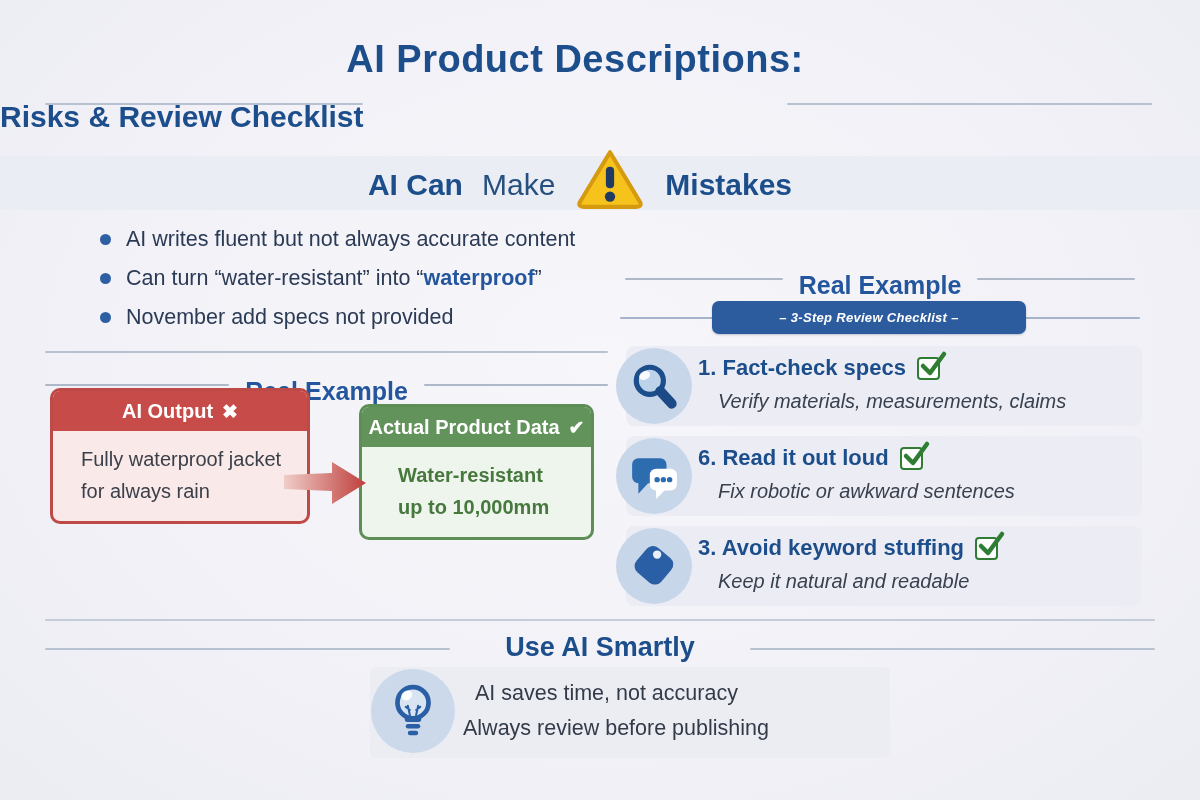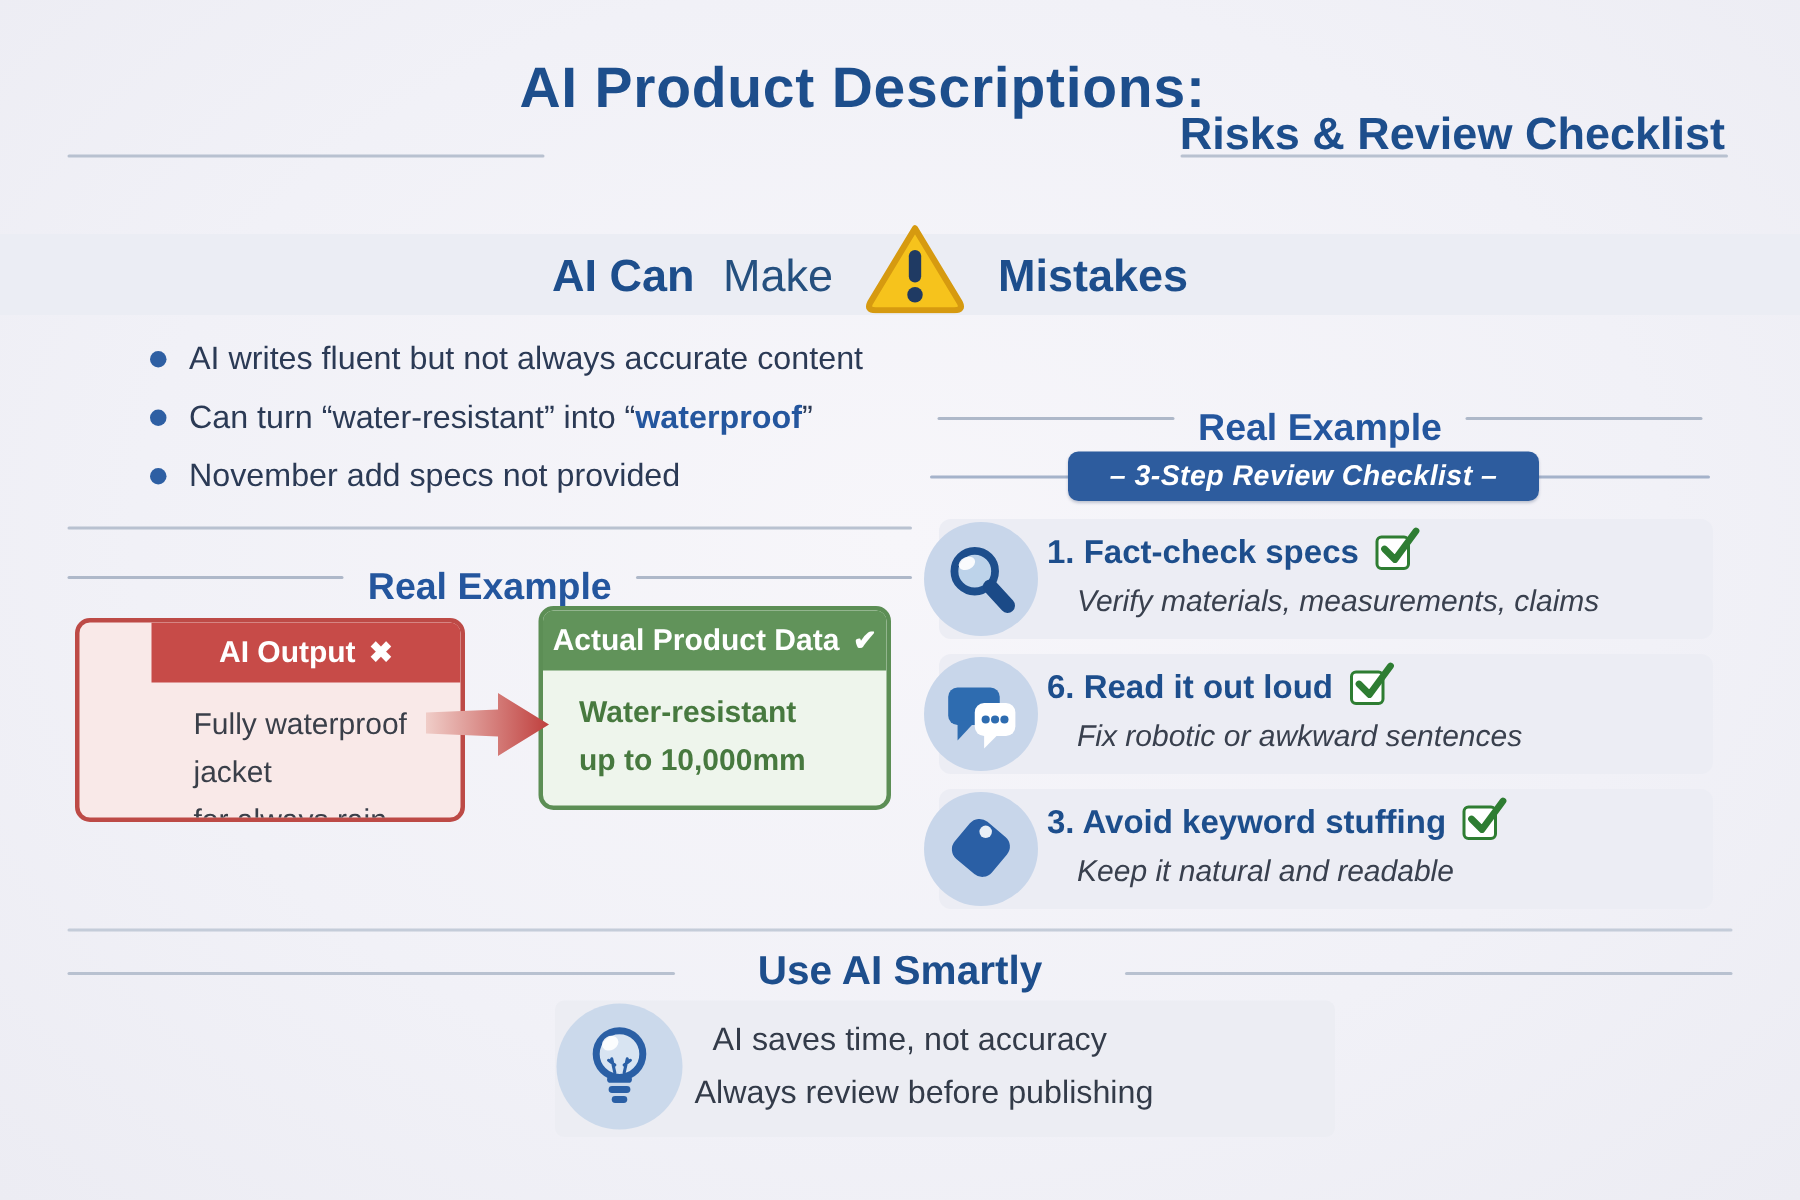--- a/index.html
+++ b/index.html
@@ -6,53 +6,53 @@
   .canvas{
     position:relative;width:1200px;height:800px;overflow:hidden;
     background:radial-gradient(ellipse at 50% 45%, #f7f6fa 0%, #f1f1f7 60%, #ececf3 100%);
     font-family:"Liberation Sans", sans-serif;color:#2b3a55;
   }
   .abs{position:absolute;}
   .hline{position:absolute;height:2px;background:#aeb8c9;border-radius:1px;opacity:.85;}
   .hline.soft{background:#bcc5d4;}
   
   .title1{top:38px;left:0;width:1150px;text-align:center;font-size:38px;font-weight:bold;color:#1d4e8c;letter-spacing:.5px;}
-  .title2{top:73px;left:0;width:1150px;text-align:right;font-size:30px;font-weight:bold;color:#1d4e8c;}
+  .title2{top:100px;left:0;width:1150px;text-align:left;font-size:30px;font-weight:bold;color:#1d4e8c;}
   
   .band-mistakes{top:156px;left:0;width:1200px;height:54px;background:#ebedf4;}
   .mistakes-heading{top:150px;left:0;width:1160px;height:70px;display:flex;align-items:center;justify-content:center;gap:19px;font-size:30px;color:#1d4e8c;}
   .mh-bold{font-weight:bold;}
   .mh-light{font-weight:400;color:#25507f;}
   .warn-svg{margin:-14px 2px 0 2px;}
   
   .bullets{top:226px;left:100px;width:520px;list-style:none;margin:0;padding:0;}
   .bullets li{position:relative;padding-left:26px;margin-bottom:13px;font-size:21.5px;line-height:26px;color:#2b3a55;}
   .dot{position:absolute;left:0;top:8px;width:11px;height:11px;border-radius:50%;background:#2e5fa3;}
   .hl{font-weight:bold;color:#24569e;}
   
   .sec-heading{display:flex;align-items:center;gap:16px;}
   .sec-heading .line{flex:1;height:2px;background:#aeb8c9;border-radius:1px;}
   .sec-heading .txt{font-size:25px;font-weight:bold;color:#24569e;white-space:nowrap;margin-top:14px;}
   .left-example-heading{top:363px;left:45px;width:563px;}
   .right-example-heading{top:257px;left:625px;width:510px;}
   
   .card{box-sizing:border-box;border-radius:10px;overflow:hidden;}
-  .card-red{top:412px;left:50px;width:260px;height:136px;border:3px solid #bd4a46;background:#f9e9e8;padding-left:48px;}
+  .card-red{top:388px;left:50px;width:260px;height:136px;border:3px solid #bd4a46;background:#f9e9e8;}
   .card-red .hdr{height:40px;background:#c74b48;}
   .card-green{top:404px;left:359px;width:235px;height:136px;border:3px solid #5c8e55;background:#eef5ec;}
   .card-green .hdr{height:40px;background:#61935a;}
   .hdr{display:flex;align-items:center;justify-content:center;gap:9px;color:#fff;font-size:20px;font-weight:bold;}
   .hdr .mark{font-size:19px;}
   .card-body{padding:12px 10px 0 28px;font-size:20px;line-height:1.6;color:#3a3f49;}
-  .card-green .card-body{padding-left:24px;font-weight:bold;color:#47793f;}
+  .card-green .card-body{padding-left:24px;font-weight:bold;color:#47793f;margin-left:12px;}
   .arrow-svg{top:460px;left:282px;z-index:3;}
   
   .banner-line{top:317px;left:620px;width:520px;background:#96a7c2;}
   .banner{top:301px;left:712px;width:314px;height:33px;background:#2d5c9e;border-radius:7px;color:#ffffff;
-    display:flex;align-items:center;justify-content:center;font-size:19px;font-weight:bold;font-style:italic;letter-spacing:.3px;z-index:2;
+    display:flex;align-items:center;justify-content:center;font-size:13px;font-weight:bold;font-style:italic;letter-spacing:.3px;z-index:2;
     box-shadow:0 1px 2px rgba(30,50,90,.25);}
   
   .item{left:616px;width:526px;height:80px;}
   .item-bg{position:absolute;left:10px;right:0;top:0;bottom:0;background:#ecedf4;border-radius:8px;}
   .item-icon{position:absolute;left:0;top:2px;width:76px;height:76px;border-radius:50%;background:#c8d6ea;display:flex;align-items:center;justify-content:center;}
   .item-title{position:absolute;left:82px;top:9px;font-size:22px;font-weight:bold;color:#1d4e8c;display:flex;align-items:center;gap:11px;}
   .item-sub{position:absolute;left:102px;top:44px;font-size:20px;font-style:italic;color:#39404e;}
   .cbx{position:relative;width:19px;height:19px;border:2.5px solid #2e7d32;border-radius:4px;background:#fff;display:inline-block;}
   .cbx svg{position:absolute;left:0px;top:-9px;overflow:visible;}
   

